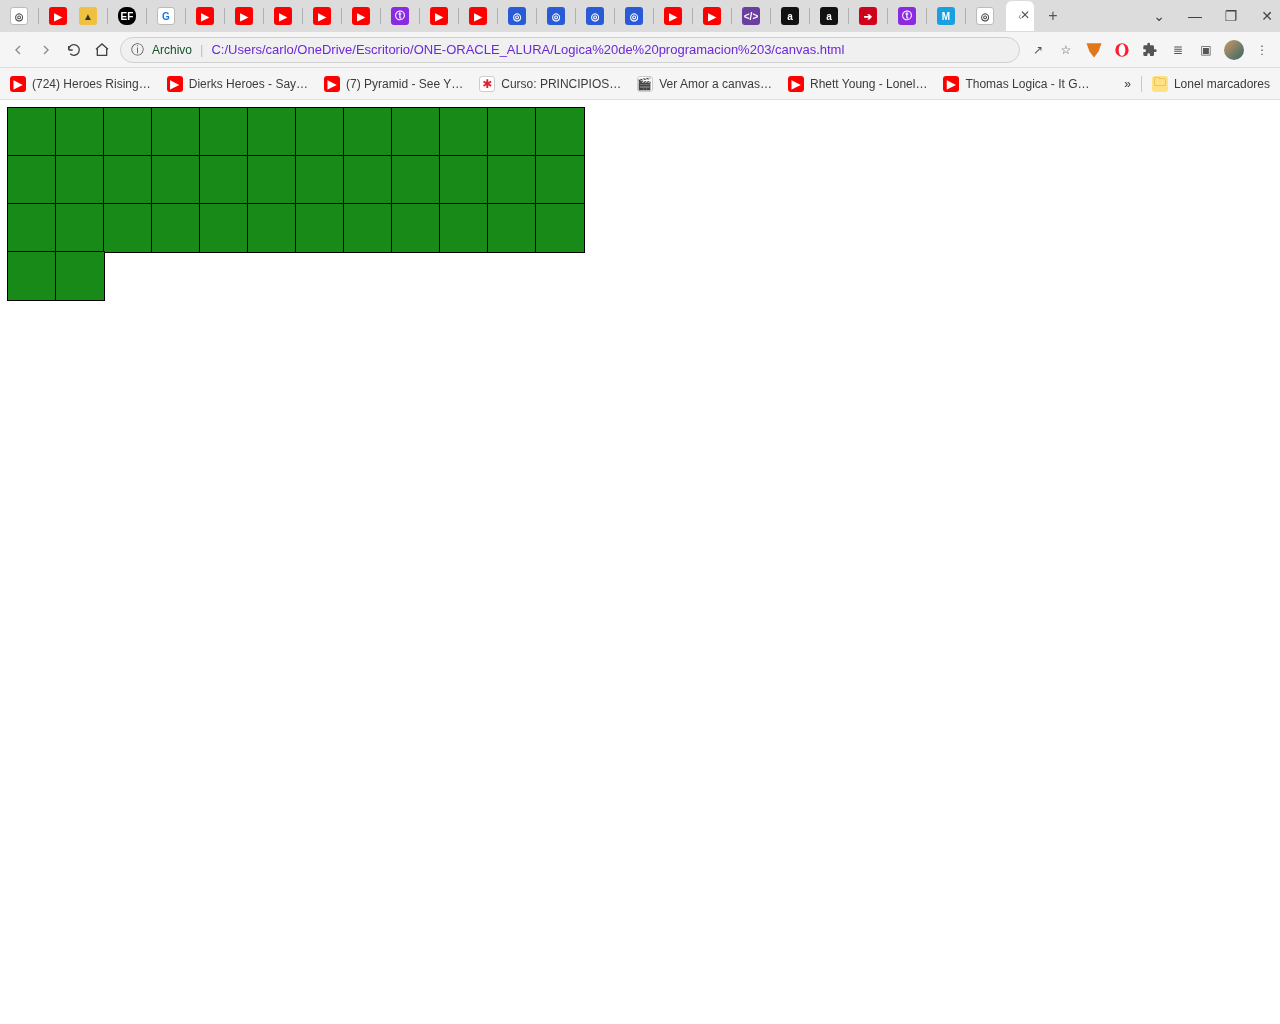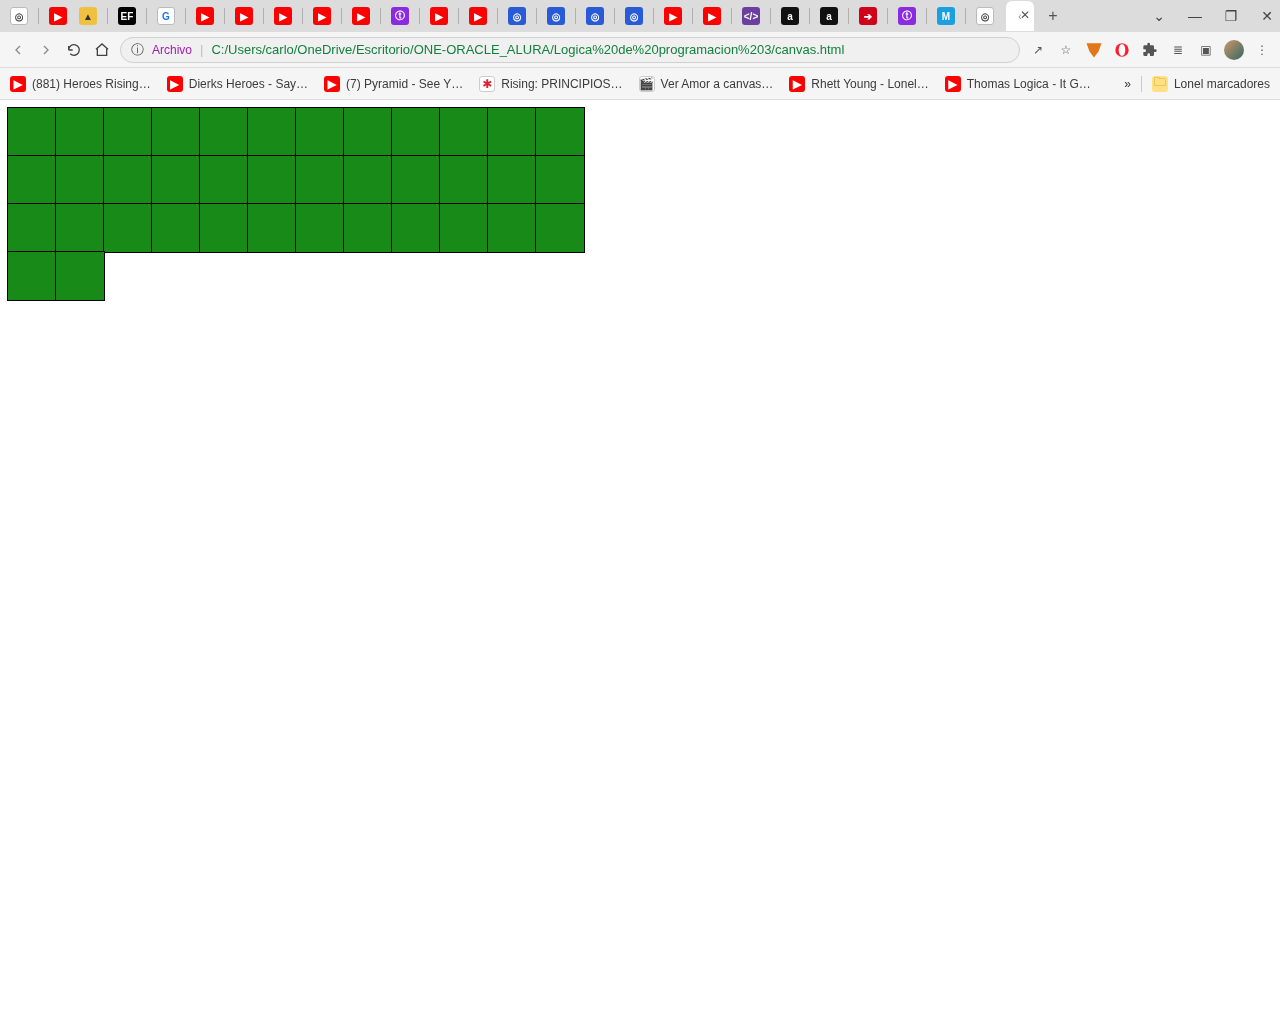--- a/index.html
+++ b/index.html
@@ -19,23 +19,23 @@
   .win-ctrls span{ width:14px; text-align:center; font-size:14px; }
 
   
   .toolbar   { height:36px; background:#f5f5f5; display:flex; align-items:center; padding:0 8px; gap:8px;
                border-bottom:1px solid #dcdcdc; }
   .nav-btn   { width:20px; height:20px; display:flex; align-items:center; justify-content:center;
                color:#8a8a8a; cursor:pointer; }
   .nav-btn.enabled{ color:#444; }
   .url-bar   { flex:1; height:26px; background:#f0f0f0; border:1px solid #d0d0d0; border-radius:14px;
                display:flex; align-items:center; padding:0 10px; gap:8px; color:#555; font-size:13px; }
-  .url-bar .chip{ font-size:12px; color:#a21caf; }
+  .url-bar .chip{ font-size:12px; color:#14532d; }
   .url-bar .pipe{ color:#c0c0c0; }
-  .url-bar .path{ color:#15803d; white-space:nowrap; overflow:hidden; text-overflow:ellipsis; }
+  .url-bar .path{ color:#6d28d9; white-space:nowrap; overflow:hidden; text-overflow:ellipsis; }
   .tb-icon   { width:20px; height:20px; display:flex; align-items:center; justify-content:center;
                color:#555; cursor:pointer; }
 
   
   .bookmarks { height:32px; background:#f5f5f5; display:flex; align-items:center; padding:0 10px;
                gap:16px; border-bottom:1px solid #dcdcdc; }
   .bm        { display:flex; align-items:center; gap:6px; color:#3b3b3b; cursor:pointer; white-space:nowrap; }
   .bm .ico   { width:16px; height:16px; display:flex; align-items:center; justify-content:center;
                border-radius:3px; }
   .bm-right  { margin-left:auto; display:flex; align-items:center; gap:10px; }
@@ -64,21 +64,21 @@
     </div>
     <div class="tab-sep"></div>
     <div class="tab-icon">
       <div class="fav" style="background: rgb(255, 0, 0); color: rgb(255, 255, 255);">▶</div>
     </div>
     <div class="tab-icon">
       <div class="fav" style="background: rgb(240, 192, 64); color: rgb(51, 51, 51);">▲</div>
     </div>
     <div class="tab-sep"></div>
     <div class="tab-icon">
-      <div class="fav" style="background: #000000; color: rgb(255, 255, 255);">EF</div>
+      <div class="fav" style="background: #000000; color: rgb(255, 255, 255); border-radius: 8px;">EF</div>
     </div>
     <div class="tab-sep"></div>
     <div class="tab-icon">
       <div class="fav" style="background: rgb(255, 255, 255); color: rgb(26, 115, 232); border: 1px solid rgb(187, 187, 187);">G</div>
     </div>
     <div class="tab-sep"></div>
     <div class="tab-icon">
       <div class="fav" style="background: rgb(255, 0, 0); color: rgb(255, 255, 255);">▶</div>
     </div>
     <div class="tab-sep"></div>
@@ -227,33 +227,33 @@
   <div class="tb-icon">
     <span style="width:20px;height:20px;border-radius:50%;background:linear-gradient(135deg,#c96,#366);display:block;"></span>
   </div>
   <div class="tb-icon">⋮</div>
 </div>
 
 <div class="bookmarks" id="bmbar">
 
   <div class="bm">
       <span class="ico" style="background: rgb(255, 0, 0); color: rgb(255, 255, 255);">▶</span>
-      <span>(881) Heroes Rising…</span>
+      <span>(724) Heroes Rising…</span>
     </div>
     <div class="bm">
       <span class="ico" style="background: rgb(255, 0, 0); color: rgb(255, 255, 255);">▶</span>
       <span>Dierks Heroes - Say…</span>
     </div>
     <div class="bm">
       <span class="ico" style="background: rgb(255, 0, 0); color: rgb(255, 255, 255);">▶</span>
       <span>(7) Pyramid - See Y…</span>
     </div>
     <div class="bm">
       <span class="ico" style="background: rgb(255, 255, 255); color: rgb(221, 34, 51); border: 1px solid rgb(204, 204, 204);">✱</span>
-      <span>Rising: PRINCIPIOS…</span>
+      <span>Curso: PRINCIPIOS…</span>
     </div>
     <div class="bm">
       <span class="ico" style="background: rgb(255, 255, 255); color: rgb(51, 51, 51); border: 1px solid rgb(204, 204, 204);">🎬</span>
       <span>Ver Amor a canvas…</span>
     </div>
     <div class="bm">
       <span class="ico" style="background: rgb(255, 0, 0); color: rgb(255, 255, 255);">▶</span>
       <span>Rhett Young - Lonel…</span>
     </div>
     <div class="bm">

